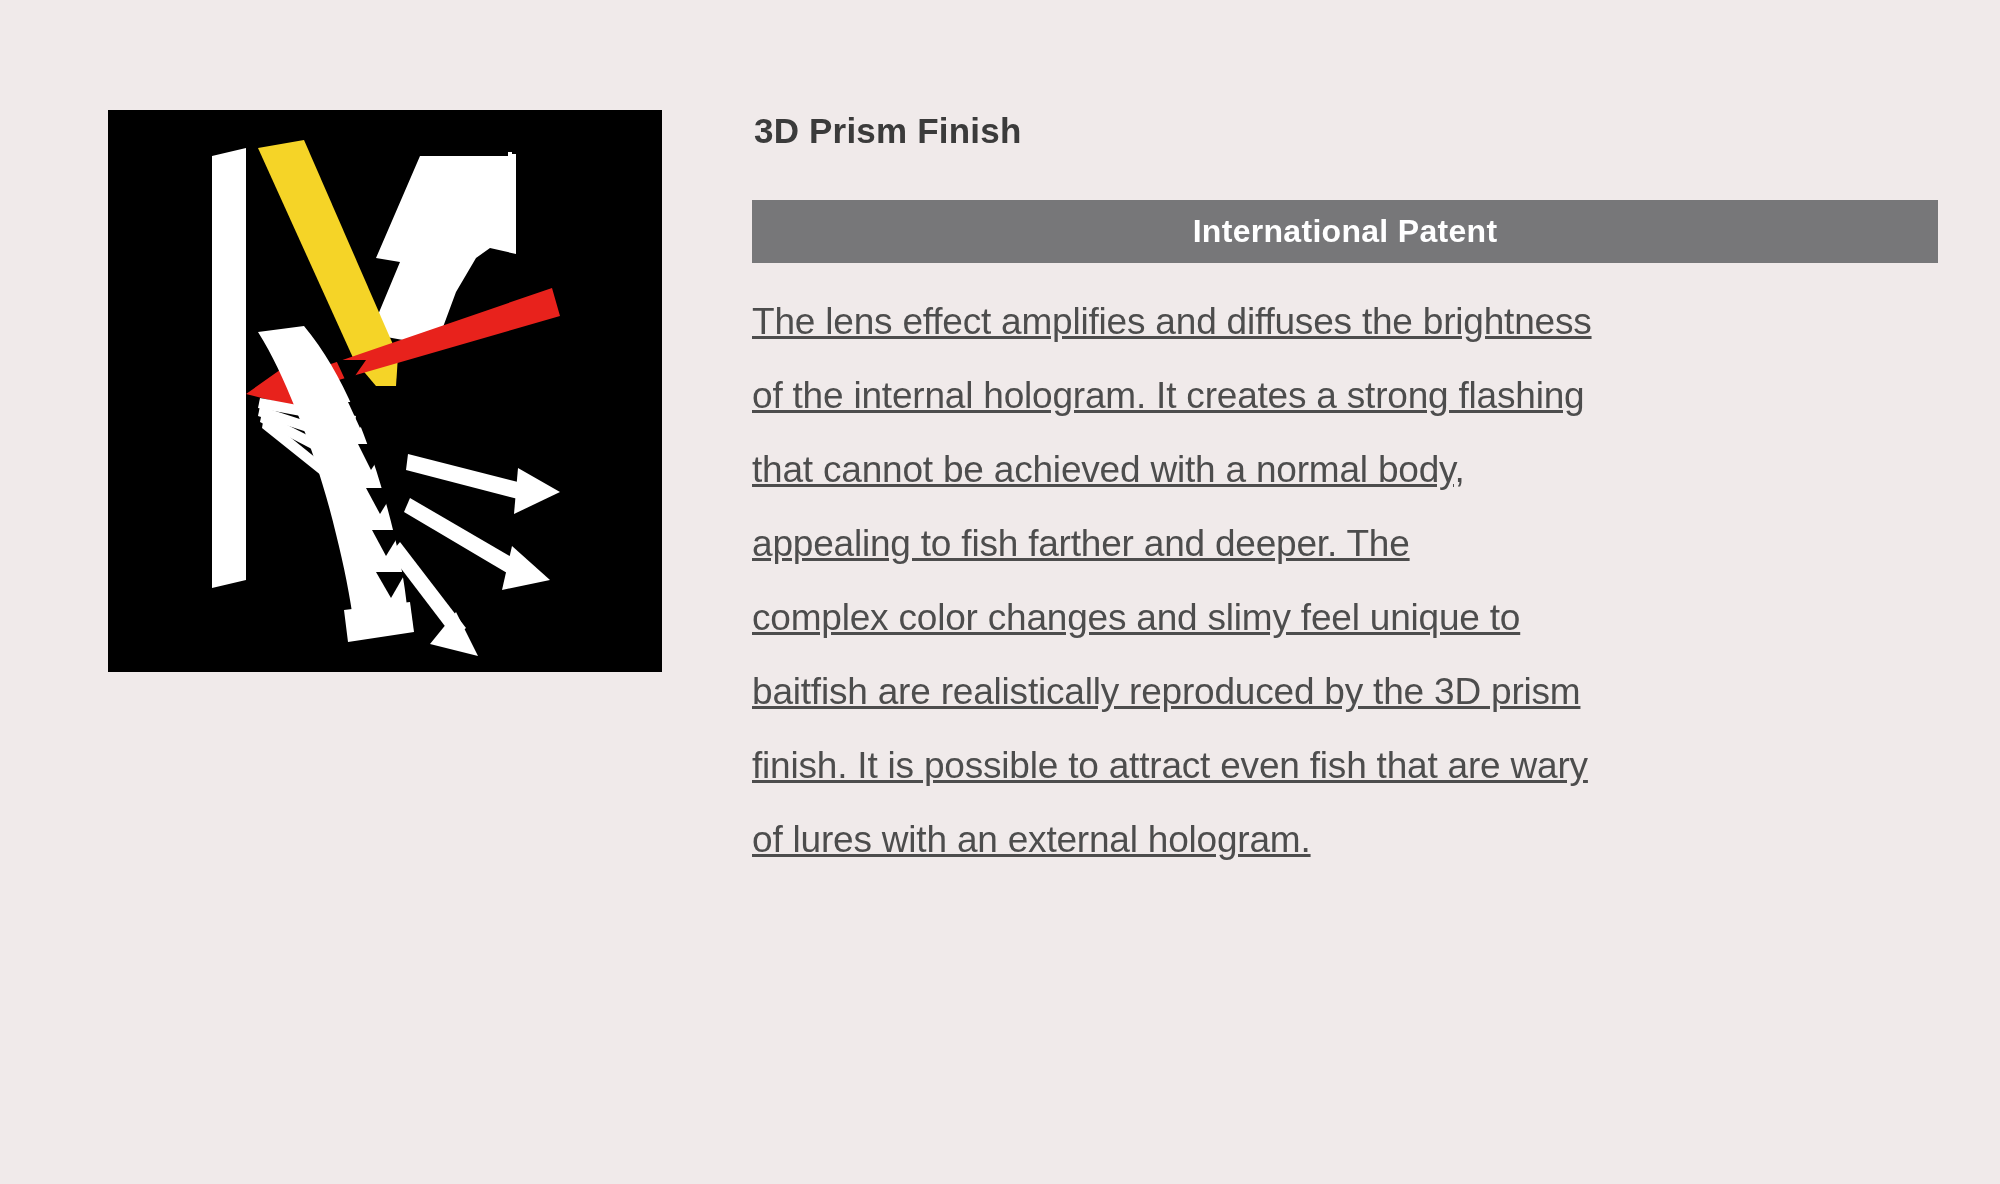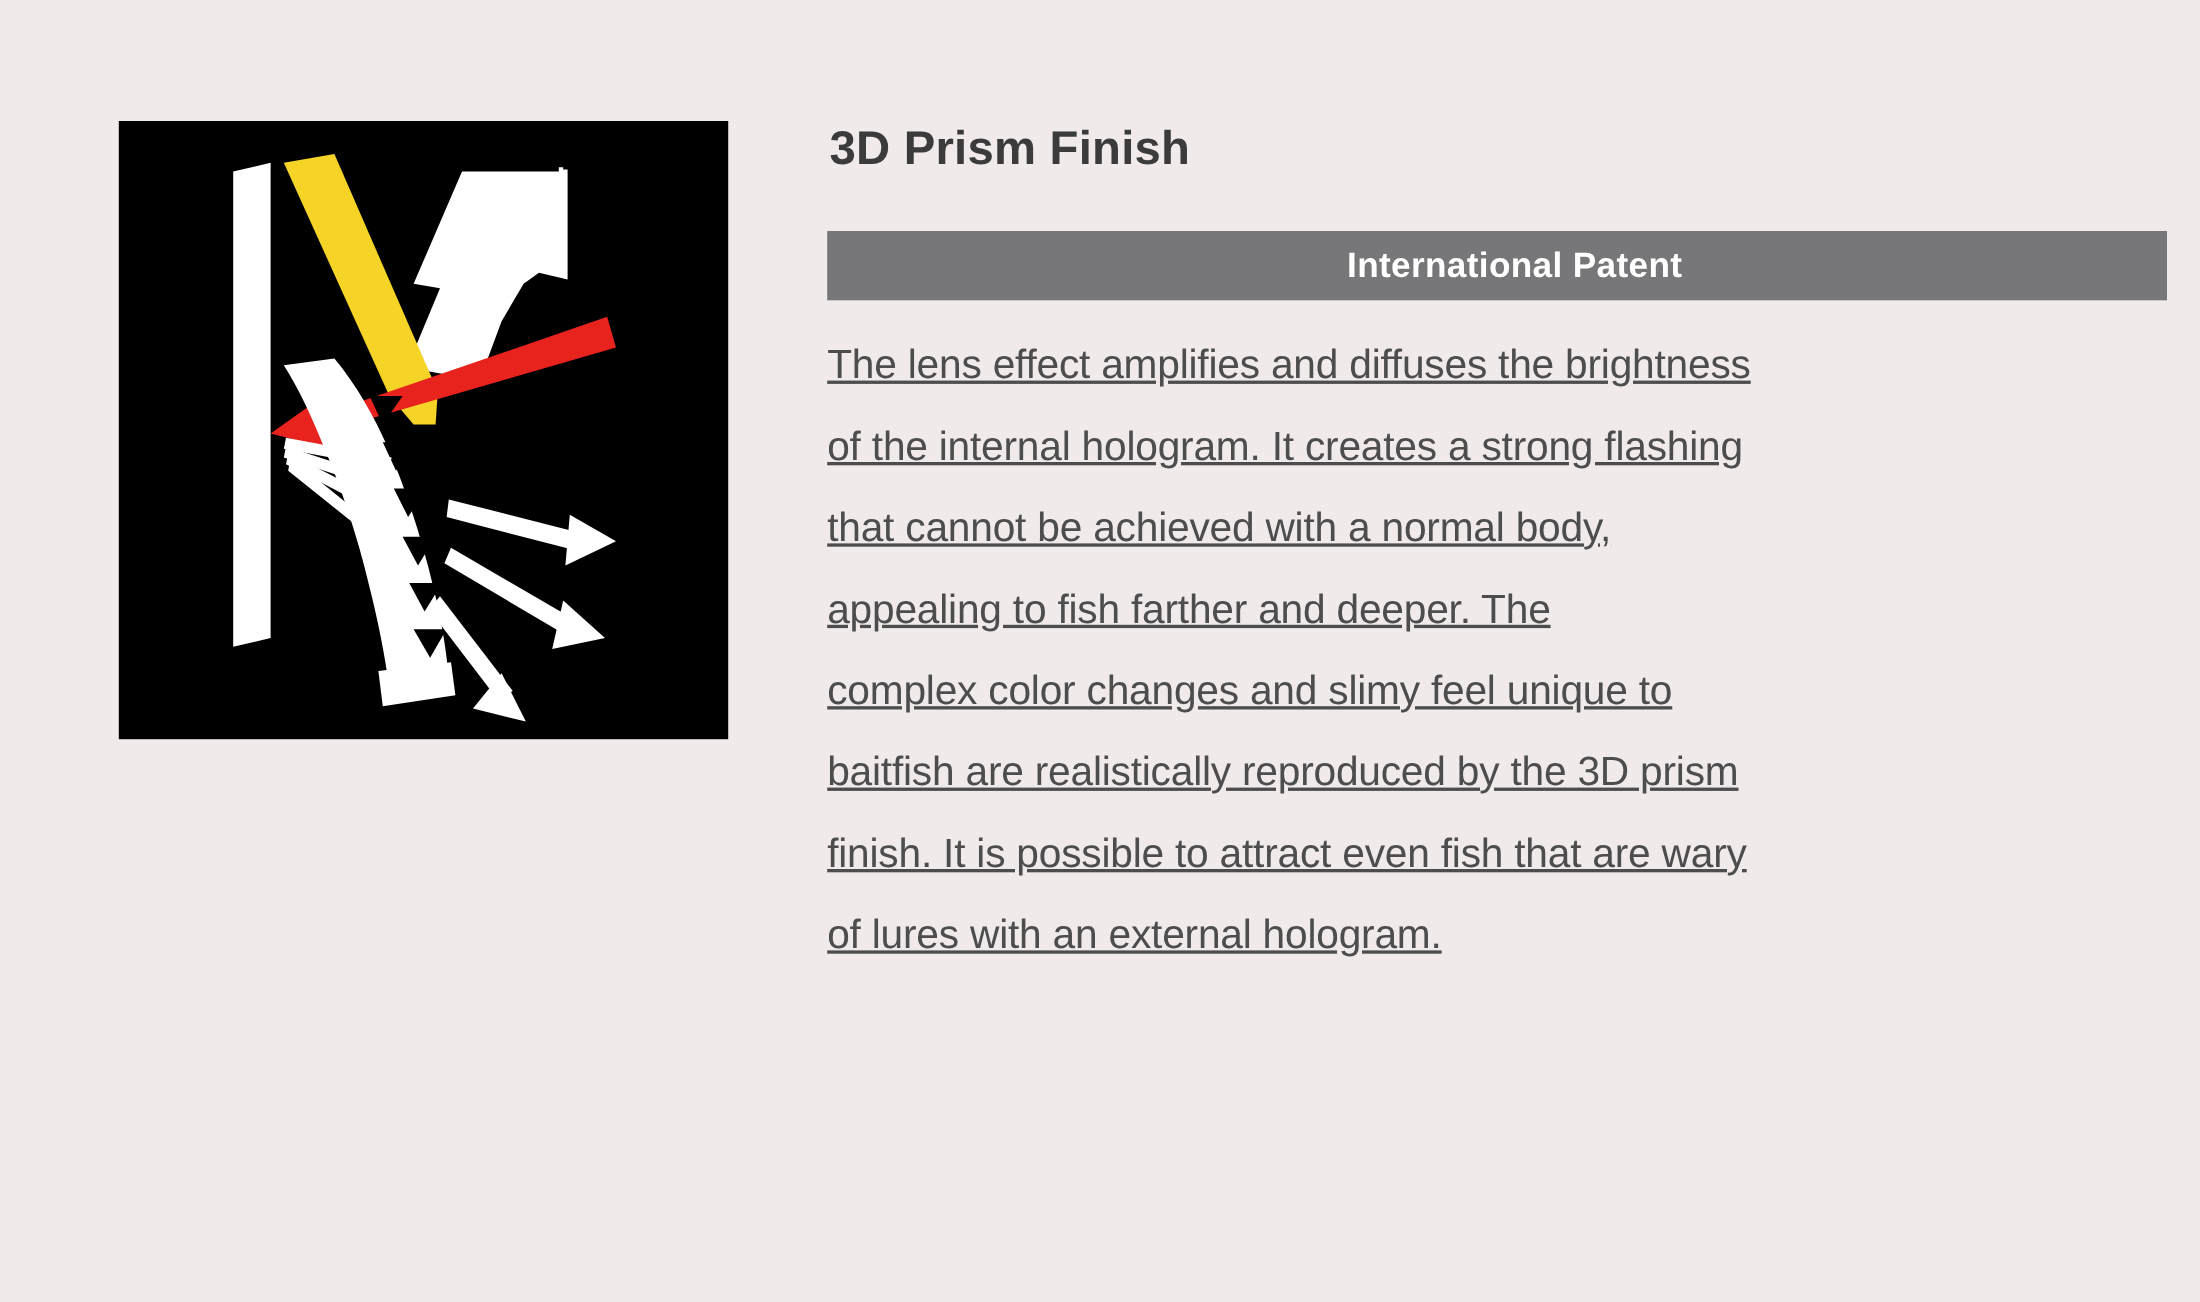--- a/index.html
+++ b/index.html
@@ -40,38 +40,37 @@
 
   
   .content {
     position: absolute;
     left: 752px;
     top: 110px;
     width: 1186px;
   }
 
   .page-title {
-    font-size: 43px;
+    font-size: 35px;
     font-weight: bold;
     color: #3b3b3b;
     letter-spacing: 0.2px;
     line-height: 1.2;
     margin: 0 0 0 0;
     padding-left: 2px;
   }
 
   .patent-banner {
     margin-top: 48px;
     width: 1186px;
     height: 63px;
     background: #777779;
     display: flex;
     align-items: center;
     justify-content: center;
-    padding-left: 32px;
   }
   .patent-banner-label {
     color: #ffffff;
     font-size: 32px;
     font-weight: bold;
     letter-spacing: 0.3px;
   }
 
   .body-copy {
     margin-top: 22px;

